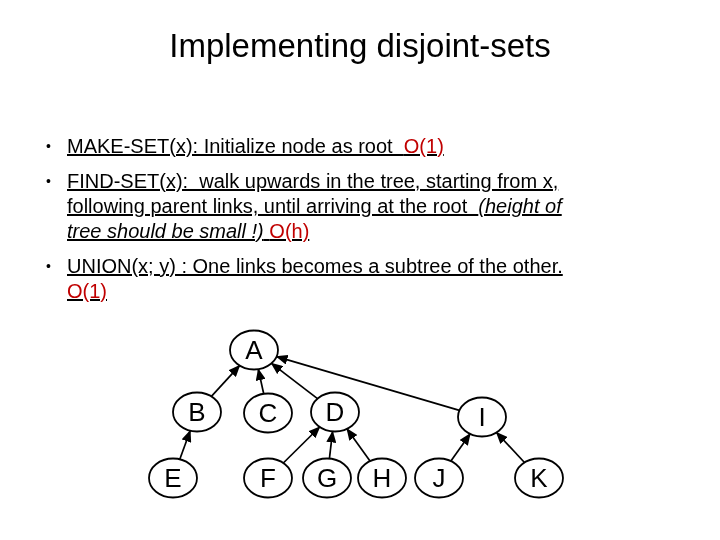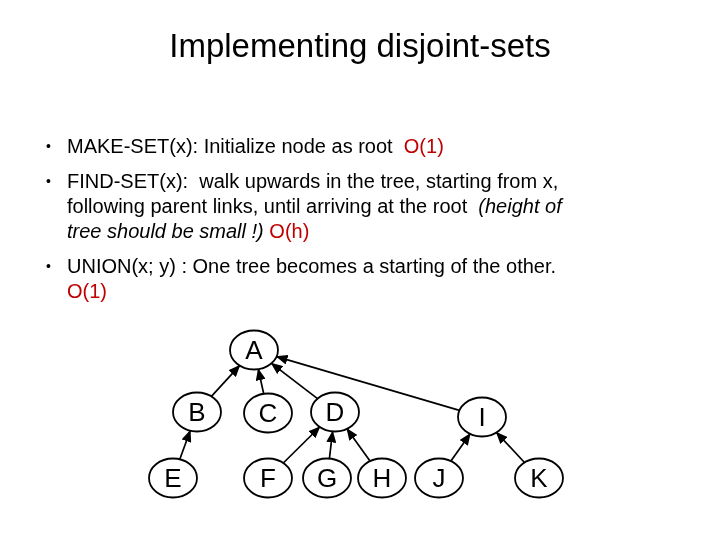--- a/index.html
+++ b/index.html
@@ -34,21 +34,21 @@
   .bullet-row {
     display: flex;
     align-items: flex-start;
     margin-bottom: 10px;
   }
   .dot {
     flex: 0 0 21px;
     font-size: 14px;
     line-height: 25px;
   }
-  .btxt { white-space: pre-wrap; }
+  .btxt { white-space: pre-wrap; text-decoration: underline; }
   .seg-italic { font-style: italic; }
   .tree {
     position: absolute;
     left: 0; top: 0;
     width: 720px; height: 540px;
   }
   .node-label {
     font-family: "Liberation Sans", sans-serif;
     font-size: 26px;
   }
@@ -66,21 +66,21 @@
       <div class="bullet-row">
         <span class="dot">•</span>
         <span class="btxt"><span class="seg-normal">MAKE-SET(x): Initialize node as root  </span><span class="seg-red" style="color: rgb(192, 0, 0);">O(1)</span></span>
       </div>
       <div class="bullet-row">
         <span class="dot">•</span>
         <span class="btxt"><span class="seg-normal">FIND-SET(x):  walk upwards in the tree, starting from x,</span><br><span class="seg-normal">following parent links, until arriving at the root  </span><span class="seg-italic">(height of</span><br><span class="seg-italic">tree should be small !)</span><span class="seg-normal"> </span><span class="seg-red" style="color: rgb(192, 0, 0);">O(h)</span></span>
       </div>
       <div class="bullet-row">
         <span class="dot">•</span>
-        <span class="btxt"><span class="seg-normal">UNION(x; y) : One tree becomes a starting of the other.</span><br><span class="seg-red" style="color: rgb(192, 0, 0);">O(1)</span></span>
+        <span class="btxt"><span class="seg-normal">UNION(x; y) : One links becomes a subtree of the other.</span><br><span class="seg-red" style="color: rgb(192, 0, 0);">O(1)</span></span>
       </div>
     </div>
 
   <svg class="tree" viewBox="0 0 720 540" xmlns="http://www.w3.org/2000/svg">
     <defs>
       <marker id="arrowhead" viewBox="0 0 12 10" refX="11" refY="5" markerWidth="12" markerHeight="10" markerUnits="userSpaceOnUse" orient="auto">
         <path d="M0,0 L12,5 L0,10 Z" fill="#000000"></path>
       </marker>
     </defs>
     <g>

